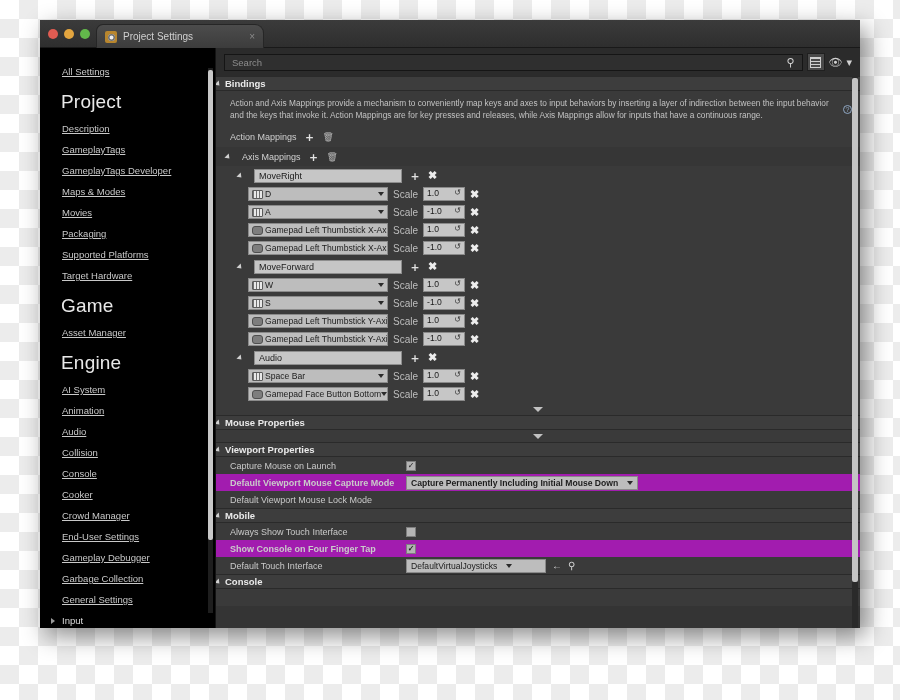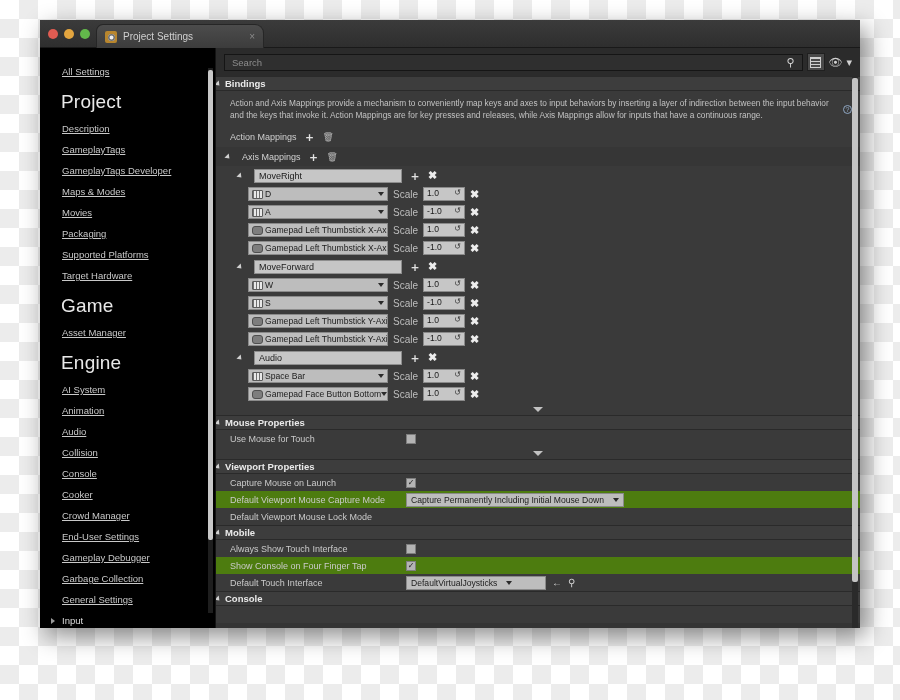--- a/index.html
+++ b/index.html
@@ -174,21 +174,21 @@
     font-size:8.6px; color:#1a1a1a; display:flex; padding:0 3px; cursor:text;
   }
   .revert{ font-size:8px; color:#3b3b3b; margin-left:auto; }
 
   .expander{
     background:#3a3a3a; height:12px; display:flex; align-items:center; justify-content:center; cursor:pointer;
   }
   .expander-glyph{ border-left:5px solid transparent; border-right:5px solid transparent; border-top:5px solid #c2c2c2; }
 
   .prop-row{ background:#3a3a3a; height:17px; display:flex; align-items:center; font-size:9px; color:#cacaca; }
-  .prop-row.alt{ background:#4d7c0f; }
+  .prop-row.alt{ background:#a21caf;font-weight:bold; }
   .prop-label{ width:190px; flex:none; padding-left:14px; white-space:nowrap; }
   .prop-val{ flex:1; display:flex; align-items:center; }
   .checkbox{ width:10px; height:10px; background:#b4b4b4; border:1px solid #7e7e7e; cursor:pointer; display:flex; align-items:center; justify-content:center; }
   .checkbox.checked::after{ content:"\2713"; font-size:8px; color:#1c1c1c; line-height:1; }
   .combo{
     height:14px; background:#bdbdbd; border:1px solid #8a8a8a; display:flex; align-items:center;
     padding:0 4px; font-size:8.6px; color:#1c1c1c; cursor:pointer; gap:5px; white-space:nowrap;
   }
   .combo .caret{ margin-left:4px; }
   .asset-combo{ width:140px; }
@@ -404,28 +404,20 @@
           </div>
 
         <div class="expander">
           <span class="expander-glyph"></span>
         </div>
 
         <div class="sec-header">
           <span class="tri"></span>
           <span>Mouse Properties</span>
         </div>
-        <div id="mouse-rows">
-            <div class="prop-row">
-              <div class="prop-label">Use Mouse for Touch</div>
-              <div class="prop-val">
-                <div class="checkbox"></div>
-              </div>
-            </div>
-          </div>
         <div class="expander">
           <span class="expander-glyph"></span>
         </div>
 
         <div class="sec-header">
           <span class="tri"></span>
           <span>Viewport Properties</span>
         </div>
         <div id="viewport-rows">
             <div class="prop-row">

